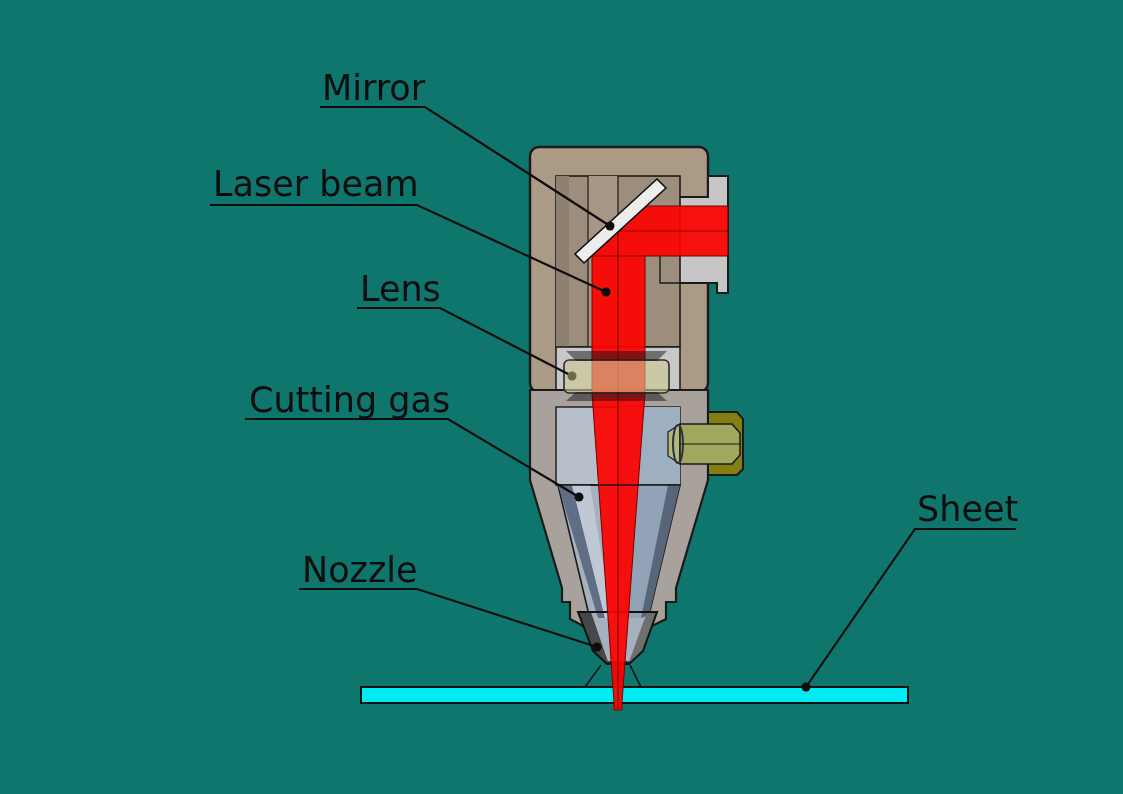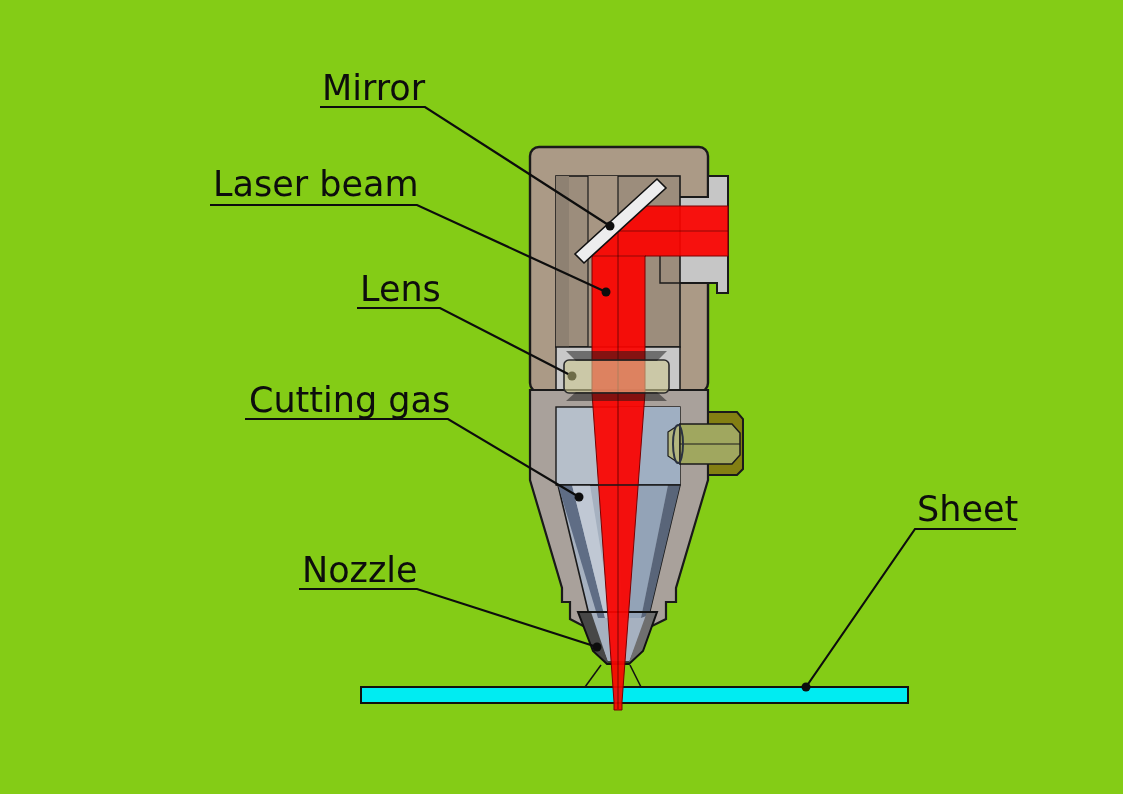--- a/index.html
+++ b/index.html
@@ -1,16 +1,16 @@
 <!DOCTYPE html>
 <html><head>
 <meta charset="utf-8">
 <style>
   html,body{margin:0;padding:0;background:#ffffff;}
-  .stage{position:relative;width:1123px;height:794px;background:#84cc16;overflow:hidden;
+  .stage{position:relative;width:1123px;height:794px;background:#0f766e;overflow:hidden;
          font-family:"DejaVu Sans","Liberation Sans",sans-serif;}
   svg{display:block}
   text.lbl{font-family:"DejaVu Sans","Liberation Sans",sans-serif;
            font-size:35px;fill:#0d0d0d;}
 </style>
 </head>
 <body>
 
 <div class="stage">
 <svg width="1123" height="794" viewBox="0 0 1123 794" xmlns="http://www.w3.org/2000/svg">

